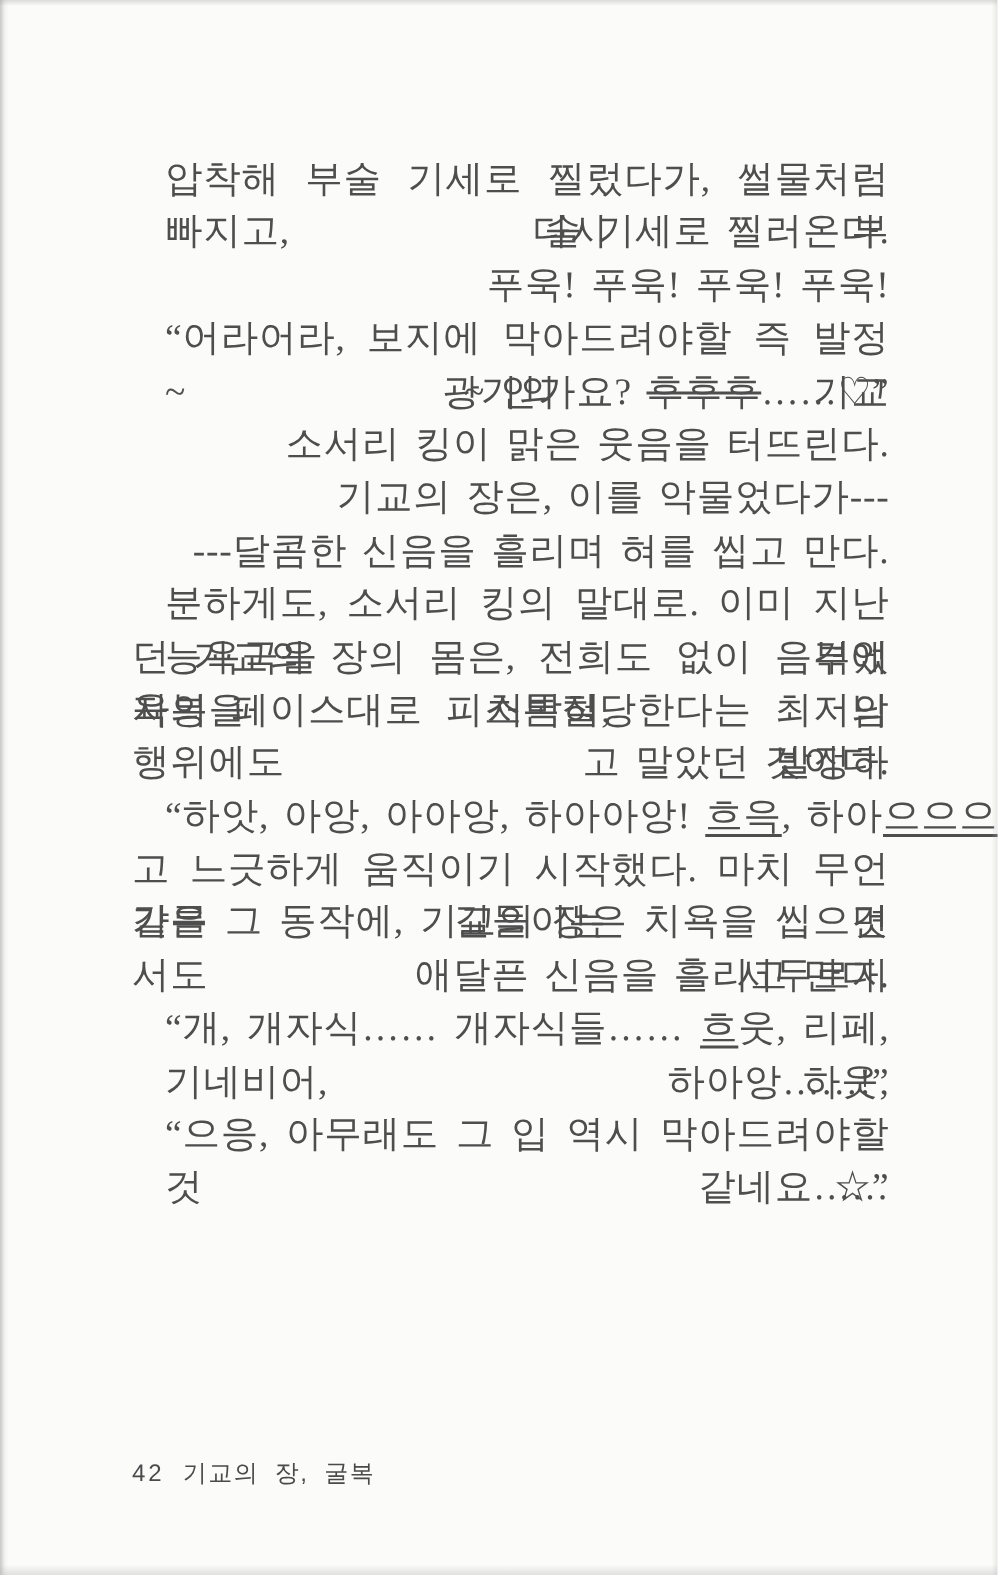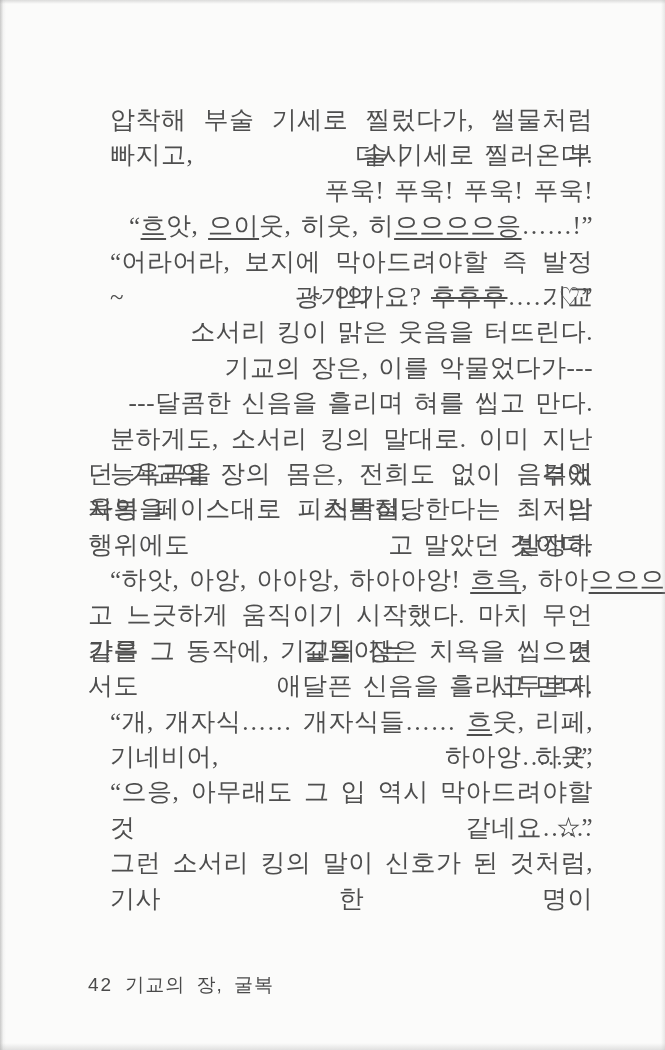--- a/index.html
+++ b/index.html
@@ -53,54 +53,52 @@
     text-underline-offset:4px;
   }
   .seg-s{
     text-decoration:line-through;
     text-decoration-thickness:1.5px;
   }
   .footer{
     position:absolute;
     left:88px;top:972px;
     font-family:"Liberation Sans","DejaVu Sans",sans-serif;
-    font-size:19px;
+    font-size:16px;
     color:#4a4a4a;
     letter-spacing:1px;
     word-spacing:5px;
   }
   .footer .page-num{margin-right:12px;letter-spacing:2px;}
 </style>
 </head>
 <body>
 
 <div class="page">
   <div class="text-block">
       <div class="line indent justify"><span>압착해 부술 기세로 찔렀다가, 썰물처럼 빠지고, 다시 부</span></div>
       <div class="line"><span>술 기세로 찔러온다.</span></div>
       <div class="line indent"><span>푸욱! 푸욱! 푸욱! 푸욱!</span></div>
-      <div class="line indent"><span>“</span><span class="seg-u">흐</span><span>앗, </span><span class="seg-u">으이</span><span>웃, 히웃, 히</span><span class="seg-u">으으으으응</span><span>……!”</span></div>
       <div class="line indent justify"><span>“어라어라, 보지에 막아드려야할 즉 발정 ~ 광기의 기교</span></div>
       <div class="line"><span>~ 인가요? </span><span class="seg-s">후후후</span><span>……♡”</span></div>
       <div class="line indent"><span>소서리 킹이 맑은 웃음을 터뜨린다.</span></div>
       <div class="line indent"><span>기교의 장은, 이를 악물었다가---</span></div>
       <div class="line indent"><span>---달콤한 신음을 흘리며 혀를 씹고 만다.</span></div>
       <div class="line indent justify"><span>분하게도, 소서리 킹의 말대로. 이미 지난 능욕극을 겪었</span></div>
       <div class="line justify"><span>던 기교의 장의 몸은, 전희도 없이 음부에 육봉을 처박혀, 남</span></div>
       <div class="line justify"><span>자의 페이스대로 피스톤질당한다는 최저의 행위에도 발정하</span></div>
       <div class="line"><span>고 말았던 것이다.</span></div>
       <div class="line indent"><span>“하앗, 아앙, 아아앙, 하아아앙! </span><span class="seg-u">흐윽</span><span>, 하아</span><span class="seg-u">으으으앙</span></div>
       <div class="line justify"><span>고 느긋하게 움직이기 시작했다. 마치 무언가를 길들이는 것</span></div>
       <div class="line justify"><span>같은 그 동작에, 기교의 장은 치욕을 씹으면서도 서두르지</span></div>
       <div class="line"><span>애달픈 신음을 흘리고 만다.</span></div>
       <div class="line indent justify"><span>“개, 개자식…… 개자식들…… </span><span class="seg-u">흐</span><span>웃, 리페, 기네비어, 하웃,</span></div>
       <div class="line"><span>하아앙……!”</span></div>
       <div class="line indent justify"><span>“으응, 아무래도 그 입 역시 막아드려야할 것 같네요……</span></div>
       <div class="line"><span>☆”</span></div>
-      <div class="line indent justify"><span>그런 소서리 킹의 말이 신호가 된 것처럼, 기사 한 명이</span></div>
     </div>
 
   <div class="footer">
     <span class="page-num">42</span><span>기교의 장, 굴복</span>
   </div>
 
   <div class="edge edge-left"></div>
   <div class="edge edge-top"></div>
   <div class="edge edge-bottom"></div>
   <div class="edge edge-right"></div>

